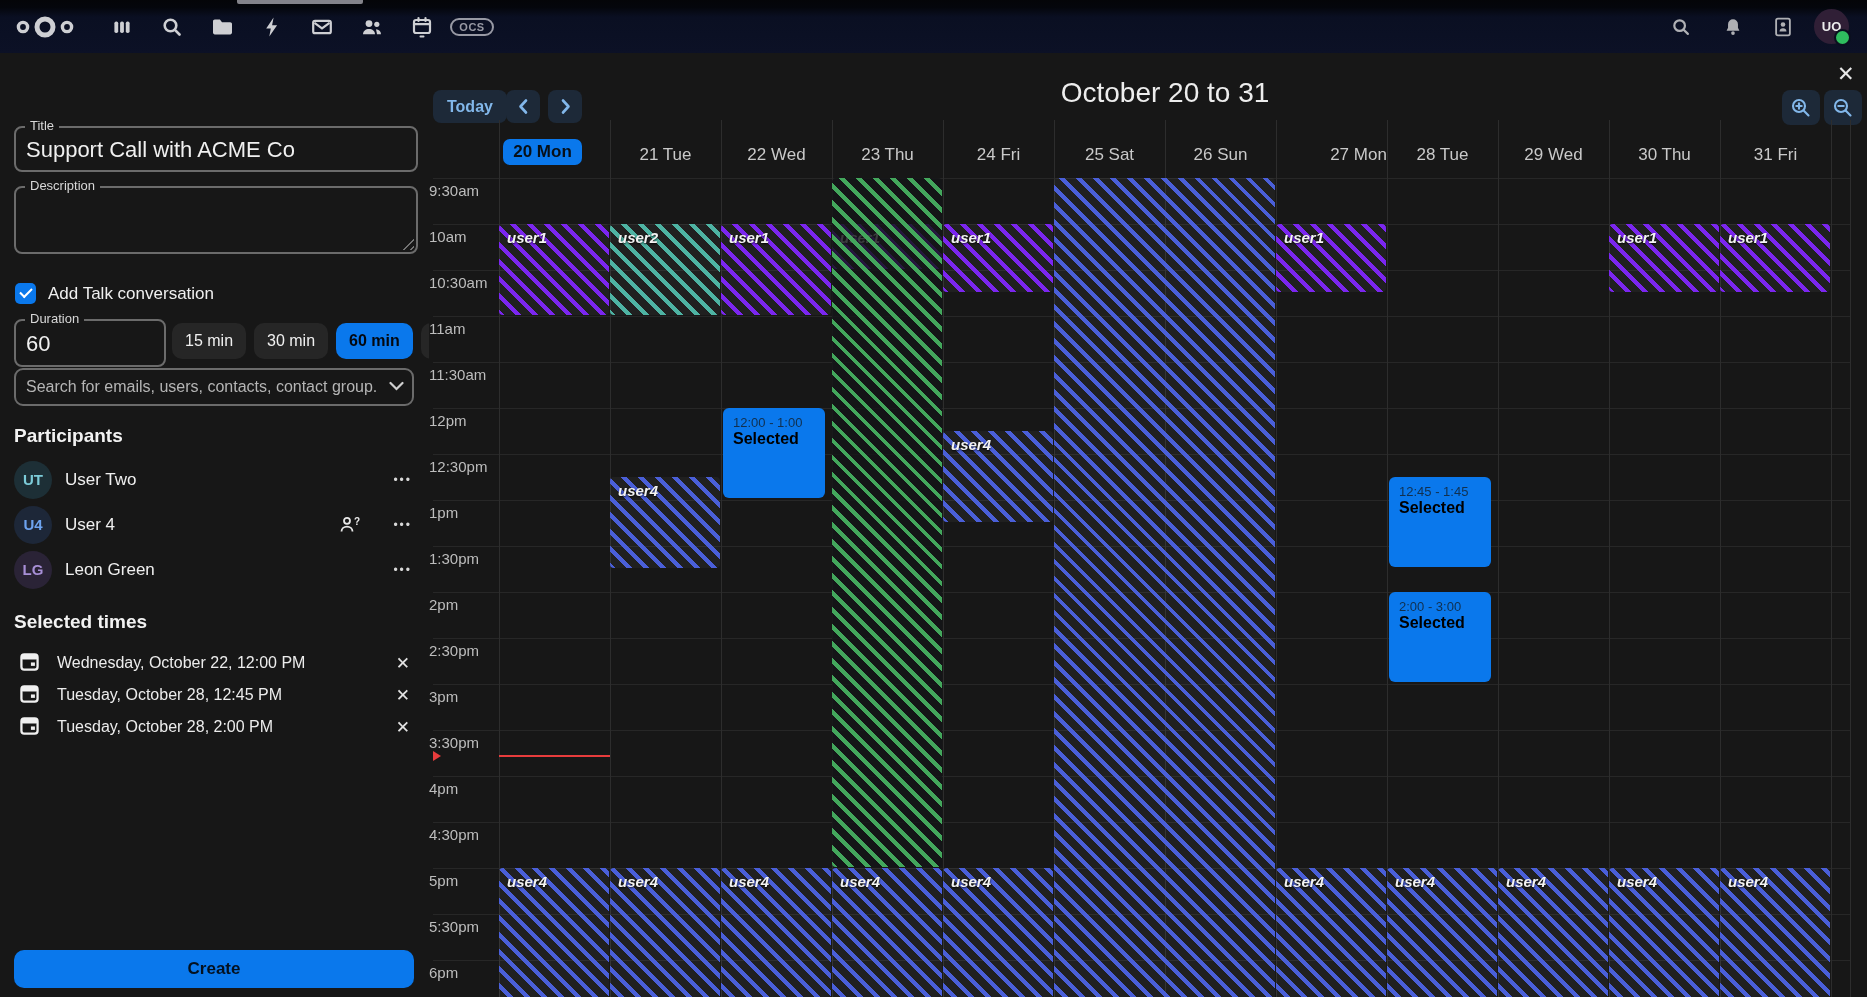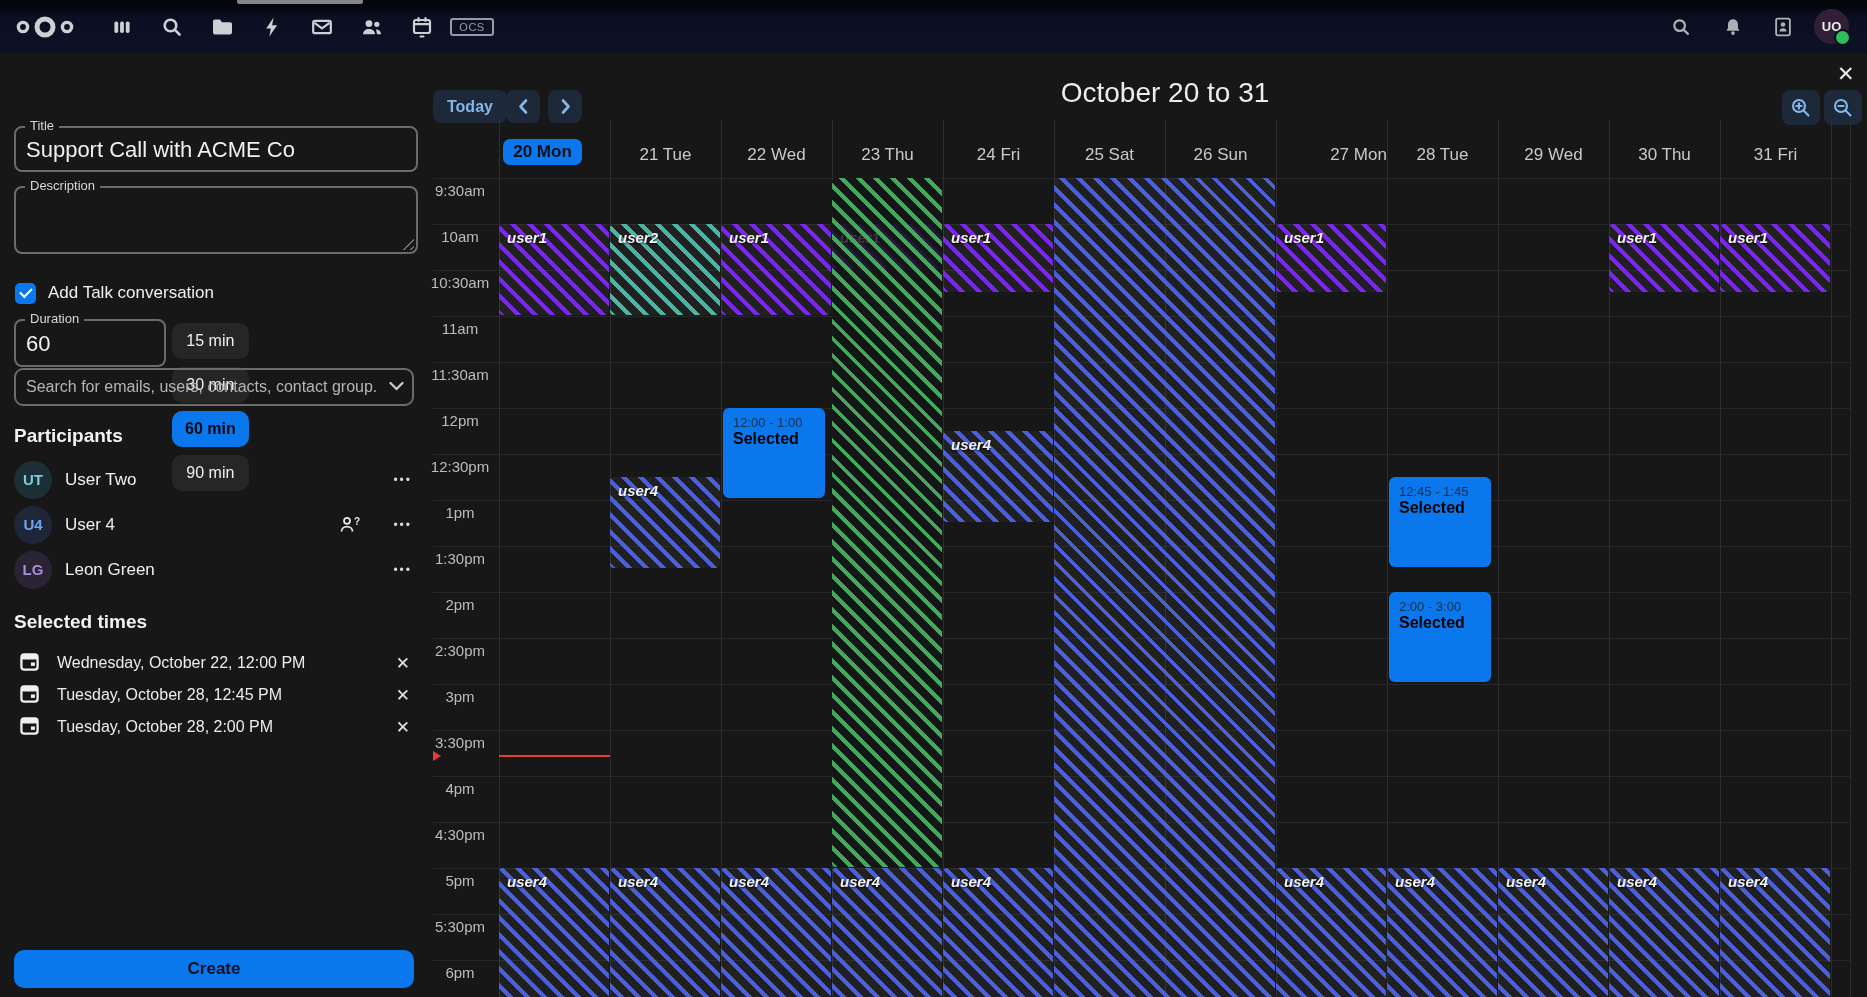--- a/index.html
+++ b/index.html
@@ -3,42 +3,42 @@
 <meta charset="utf-8">
 <style>
   html,body{margin:0;padding:0;background:#171717;width:1867px;height:997px;overflow:hidden;
     font-family:"Liberation Sans",sans-serif;-webkit-font-smoothing:antialiased;}
   
   #topbar{position:absolute;left:0;top:0;width:1867px;height:53px;
     background:linear-gradient(180deg,#040508 0,#04060c 14%,#0a0f22 32%,#0c1126 100%);}
   #tab-sliver{position:absolute;left:237px;top:0;width:126px;height:4px;background:#83838a;border-radius:0 0 2px 2px;}
   .appbtn{background:none;border:none;padding:0;cursor:pointer;position:absolute;top:13px;height:28px;display:flex;align-items:center;justify-content:center;}
   .appbtn svg{opacity:.8;}
-  .ocs-pill{font-size:11px;font-weight:normal;color:#c7c7cf;border:2px solid #c7c7cf;border-radius:3px;padding:1px 7px;opacity:.75;letter-spacing:.5px;}
+  .ocs-pill{font-size:11px;font-weight:bold;color:#c7c7cf;border:2px solid #c7c7cf;border-radius:9px;padding:1px 7px;opacity:.75;letter-spacing:.5px;}
   #avatar-btn{position:absolute;left:1814px;top:9px;width:35px;height:35px;border-radius:50%;background:#301f36;border:none;cursor:pointer;color:#ececec;font-weight:bold;font-size:13px;font-family:inherit;}
   #avatar-badge{position:absolute;right:-2px;bottom:-2px;width:13px;height:13px;border-radius:50%;background:#2fbe5f;border:2px solid #0b101f;}
   
   #sidebar{position:absolute;left:0;top:53px;width:429px;bottom:0;background:#171717;}
   #dialog-title{position:absolute;left:14px;top:18px;margin:0;font-size:29px;font-weight:bold;color:#f2f2f2;letter-spacing:.2px;}
   .field{position:absolute;border:2px solid #6b6b6b;border-radius:8px;}
   .field>label{position:absolute;top:-10px;left:9px;font-size:13px;color:#d8d8d8;background:#171717;padding:0 5px;}
   .field>input,.field>textarea{width:100%;height:100%;box-sizing:border-box;background:transparent;border:none;outline:none;
     color:#f0f0f0;font-size:22px;font-family:inherit;padding:2px 10px 0 10px;resize:none;}
   #title-field{left:14px;top:73px;width:400px;height:42px;}
   #desc-field{left:14px;top:133px;width:400px;height:64px;}
   #desc-field textarea{padding-top:8px;}
   .resize-grip{position:absolute;right:2px;bottom:2px;width:13px;height:13px;
     background:repeating-linear-gradient(135deg,#8a8a8a 0 1.5px,transparent 1.5px 5px);
     clip-path:polygon(100% 0,100% 100%,0 100%);opacity:.8;}
-  #talk-row{position:absolute;left:15px;top:230px;display:flex;gap:12px;}
+  #talk-row{position:absolute;left:15px;top:230px;display:flex;align-items:center;gap:12px;}
   #talk-checkbox{width:21px;height:21px;background:#0a78ec;border-radius:5px;position:relative;cursor:pointer;}
   #talk-checkbox i{position:absolute;left:5px;top:5px;width:10px;height:5px;border-left:2.5px solid #fff;border-bottom:2.5px solid #fff;transform:rotate(-45deg);}
   #talk-row span.lbl{font-size:17px;color:#f0f0f0;}
   #duration-field{left:14px;top:266px;width:148px;height:44px;}
-  #duration-options{position:absolute;left:172px;top:270px;display:flex;gap:8px;flex-direction:column;}
+  #duration-options{position:absolute;left:172px;top:270px;display:flex;gap:8px;}
   .pill{height:36px;padding:0 13px;border:none;border-radius:10px;background:#262626;color:#f0f0f0;font-size:16px;font-family:inherit;cursor:pointer;white-space:nowrap;}
   .pill.sel{background:#0a78ec;color:#04080f;font-weight:bold;}
   #searchwrap{position:absolute;left:14px;top:315px;width:400px;height:38px;}
   #searchwrap input{width:100%;height:100%;box-sizing:border-box;background:transparent;border:2px solid #6b6b6b;border-radius:9px;
     color:#f0f0f0;font-size:16px;font-family:inherit;padding:0 34px 0 10px;}
   #searchwrap input::placeholder{color:#b5b5b5;}
   #searchwrap svg{position:absolute;right:10px;top:13px;}
   .side-h2{position:absolute;left:14px;margin:0;font-size:19px;font-weight:bold;color:#f2f2f2;}
   #participants{position:absolute;left:14px;top:404px;width:402px;}
   .prow{display:flex;align-items:center;gap:13px;height:45px;}
@@ -59,21 +59,21 @@
   #today-button{left:4px;top:37px;height:33px;padding:0 14px;font-size:16px;font-weight:bold;}
   #prev-button{left:77px;top:37px;width:34px;height:33px;}
   #next-button{left:119px;top:37px;width:34px;height:33px;}
   #zoom-in-button{left:1353px;top:37px;width:38px;height:35px;}
   #zoom-out-button{left:1395px;top:37px;width:38px;height:35px;}
   #range-title{position:absolute;left:70px;top:24px;width:1332px;text-align:center;font-size:28px;font-weight:500;color:#ededed;}
   #close-dialog{position:absolute;left:1402px;top:8px;background:none;border:none;color:#e8e8e8;font-size:21px;cursor:pointer;font-family:inherit;}
   .dayhead{position:absolute;top:67px;height:57px;display:flex;align-items:flex-end;justify-content:center;padding-bottom:12px;box-sizing:border-box;
     font-size:17px;color:#c9c9c9;}
   .dayhead .pill-day{background:#0a78ec;color:#071019;font-weight:bold;border-radius:7px;padding:3px 10px;}
-  .tlabel{position:absolute;left:0;width:62px;text-align:center;font-size:15px;color:#bdbdbd;}
+  .tlabel{position:absolute;left:0;width:62px;text-align:left;font-size:15px;color:#bdbdbd;}
   .hline{position:absolute;height:0;border-top:1px solid #272727;}
   .vline{position:absolute;width:0;border-left:1px solid #2d2d2d;}
   .ev{position:absolute;box-sizing:border-box;border-radius:4px;overflow:hidden;}
   .evlabel{font-size:15px;font-style:italic;font-weight:bold;color:#f3f3f3;padding:5px 8px;text-shadow:0 1px 2px rgba(0,0,0,.9);}
   .ev.sel{background:#0a78ec;border-radius:6px;padding:7px 10px;}
   .ev.sel .t{font-size:13px;color:#11304f;}
   .ev.sel .s{font-size:16px;font-weight:bold;color:#000000;}
   #nowline{position:absolute;height:2px;background:#e83c3c;z-index:40;}
   #nowarrow{position:absolute;width:0;height:0;border-top:5px solid transparent;border-bottom:5px solid transparent;border-left:8px solid #e83c3c;z-index:40;}
 </style>

